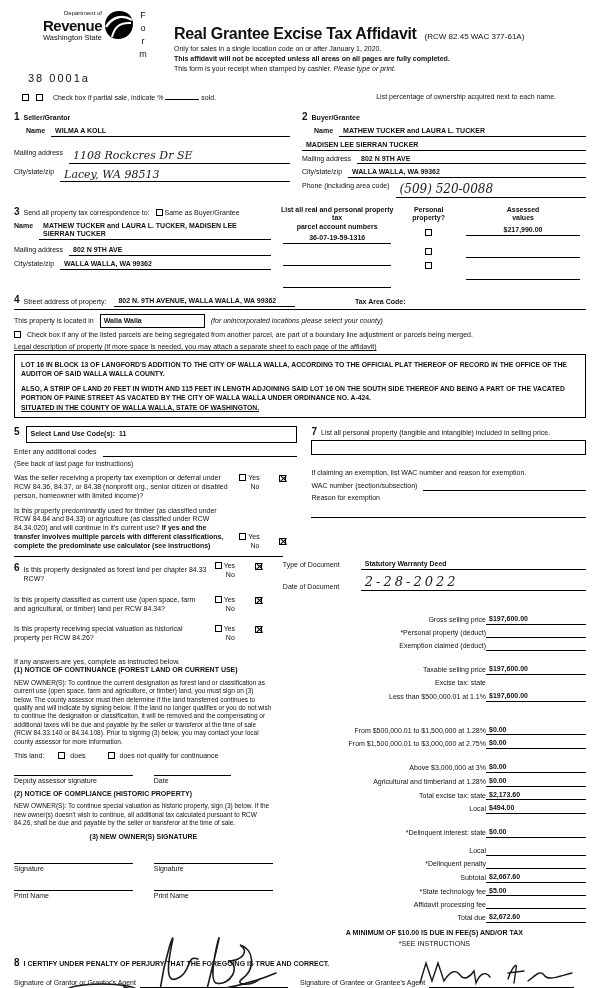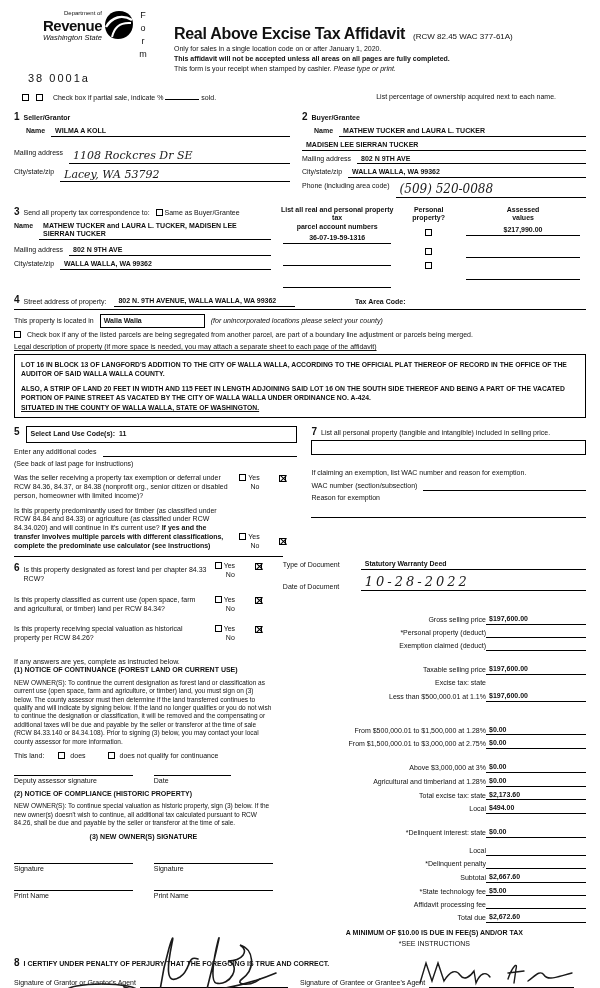--- a/index.html
+++ b/index.html
@@ -22,21 +22,21 @@
 
   .hw { font-family:"DejaVu Serif", serif; font-style:italic; color:#1a1a1a; white-space:nowrap; }
 
   
   .hdr { display:flex; margin-bottom:4px; }
   .hdr-left { width:160px; flex:none; }
   .logo-wrap { display:flex; align-items:flex-start; }
   .dor-text { text-align:right; width:88px; }
   .dor-1 { font-size:6px; }
   .dor-2 { font-size:15px; font-weight:bold; letter-spacing:-0.5px; line-height:1; }
-  .dor-3 { font-size:7.5px; font-style:italic; }
+  .dor-3 { font-size:7.5px; }
   .form-vert { writing-mode:vertical-lr; text-orientation:upright; font-size:9px; letter-spacing:3px; margin-left:4px; line-height:1; }
   .form-number { font-size:11px; letter-spacing:2px; margin:10px 0 0 14px; }
   .hdr-right { padding-top:14px; }
   .title { font-size:16px; font-weight:bold; letter-spacing:-0.3px; display:inline; }
   .title-ref { font-size:8px; margin-left:6px; }
   .instr { font-size:7px; margin-top:1px; }
 
   .partial { display:flex; justify-content:space-between; align-items:center; margin:6px 0 4px 8px; }
   .pct-line { display:inline-block; width:34px; border-bottom:1px solid #000; height:8px; }
 
@@ -127,21 +127,21 @@
             <path d="M2,17 C8,7 18,4 28,10" stroke="#fff" stroke-width="2.4" fill="none"></path>
             <path d="M8,27 C10,18 16,12 27,13" stroke="#fff" stroke-width="2" fill="none"></path>
           </svg>
         </span>
         <div class="form-vert">Form</div>
       </div>
       <div class="form-number">38 0001a</div>
     </div>
     <div class="hdr-right">
       <div>
-        <span class="title">Real Above Excise Tax Affidavit</span>
+        <span class="title">Real Grantee Excise Tax Affidavit</span>
         <span class="title-ref">(RCW 82.45 WAC 377-61A)</span>
       </div>
       <div class="instr">Only for sales in a single location code on or after January 1, 2020.</div>
       <div class="instr b">This affidavit will not be accepted unless all areas on all pages are fully completed.</div>
       <div class="instr"><span>This form is your receipt when stamped by cashier. </span><span class="i">Please type or print.</span></div>
     </div>
   </div>
 
   <div class="partial">
     <div>
@@ -160,21 +160,21 @@
       <div class="frow" style="margin-left:12px;">
           <span class="lbl b">Name</span>
           <span class="fill val">WILMA A KOLL</span>
         </div>
       <div class="frow" style="margin-top:12px;">
           <span class="lbl">Mailing address</span>
           <span class="fill hw" style="font-size:11px;">1108 Rockcres Dr SE</span>
         </div>
       <div class="frow">
           <span class="lbl">City/state/zip</span>
-          <span class="fill hw" style="font-size:11px;">Lacey, WA 53792</span>
+          <span class="fill hw" style="font-size:11px;">Lacey, WA 98513</span>
         </div>
     </div>
     <div class="col-b">
       <div class="sec-title"><span class="secnum">2</span><b>Buyer/Grantee</b></div>
       <div class="frow" style="margin-left:12px;">
           <span class="lbl b">Name</span>
           <span class="fill val">MATHEW TUCKER and LAURA L. TUCKER</span>
         </div>
       <div class="frow">
           <span class="fill val">MADISEN LEE SIERRAN TUCKER</span>
@@ -352,21 +352,21 @@
       </div>
     </div>
 
     <div class="money">
       <div class="docrow">
           <span class="lbl">Type of Document</span>
           <span class="fill val">Statutory Warranty Deed</span>
         </div>
       <div class="docrow">
           <span class="lbl">Date of Document</span>
-          <span class="fill hw" style="font-size:13px;letter-spacing:3px;">10-28-2022</span>
+          <span class="fill hw" style="font-size:13px;letter-spacing:3px;">2-28-2022</span>
         </div>
 
       <div class="mrow gap-lg">
           <span class="mlbl">Gross selling price</span>
           <span class="mval">$197,600.00</span>
         </div>
       <div class="mrow">
           <span class="mlbl">*Personal property (deduct)</span>
           <span class="mval"></span>
         </div>

